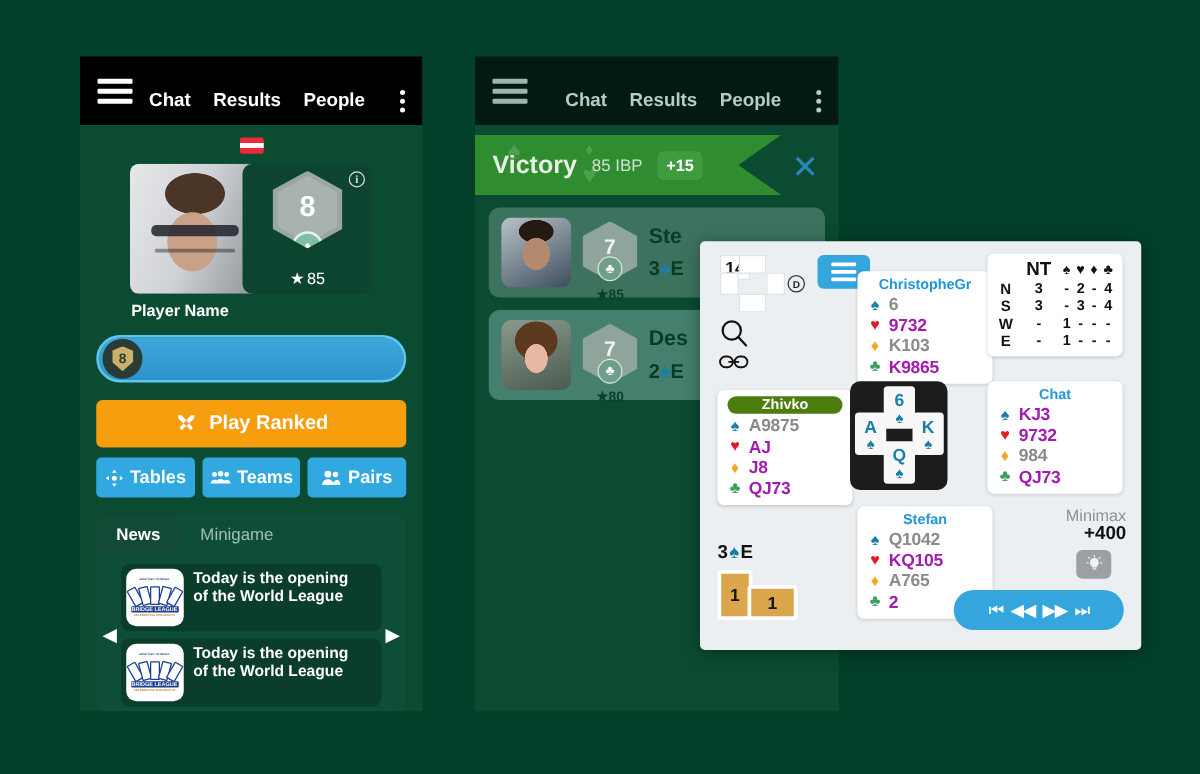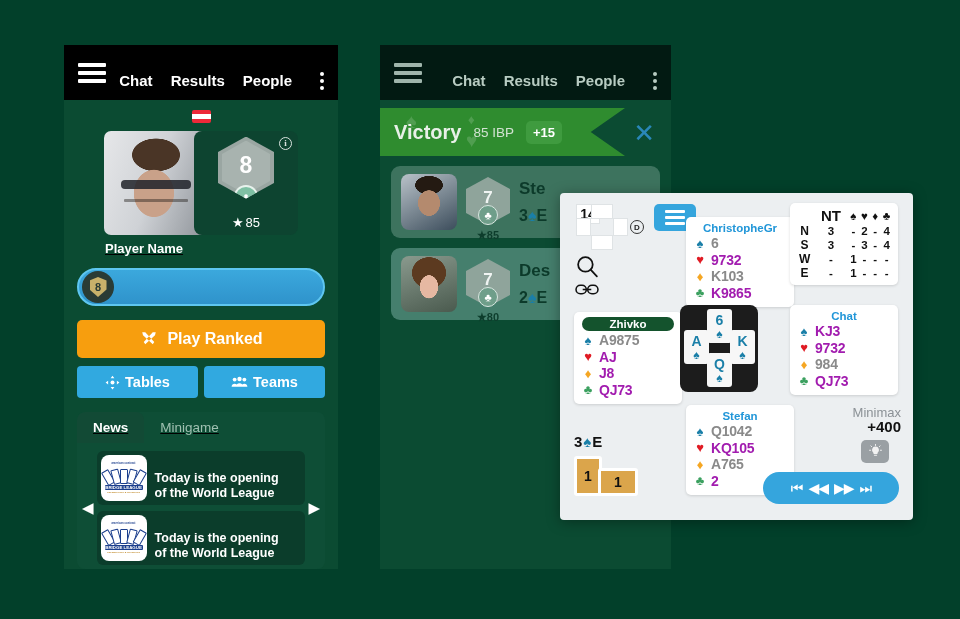--- a/index.html
+++ b/index.html
@@ -49,21 +49,21 @@
     padding: 10px 0 8px;
     display: flex; align-items: center; justify-content: center; gap: 8px;
   }
   .flag-at {
     width: 19px; height: 13px; border-radius: 2px; overflow: hidden;
     display: inline-block; position: relative; flex: none;
     background: linear-gradient(to bottom, #ed2939 0 33.3%, #ffffff 33.3% 66.6%, #ed2939 66.6% 100%);
   }
 
   .profile-row { display: flex; gap: 10px; justify-content: center; padding: 0 14px; }
-  .avatar-box { width: 80px; text-decoration: underline; }
+  .avatar-box { width: 80px; }
   .avatar-img {
     width: 104px; height: 104px; border-radius: 7px;
     background:
       radial-gradient(ellipse 34px 40px at 48% 60%, #c9a189 0 58%, rgba(201,161,137,0) 60%),
       radial-gradient(ellipse 38px 26px at 50% 23%, #4a3526 0 62%, rgba(74,53,38,0) 64%),
       linear-gradient(110deg, #e6e7e9 0%, #cfd2d6 48%, #8d9298 100%);
     position: relative; overflow: hidden;
   }
   .avatar-img::after {
     content: ""; position: absolute; left: 16%; top: 47%;
@@ -134,27 +134,27 @@
   }
   .btn-row { display: flex; gap: 6px; margin: 8px 13px 0; }
   .btn-small {
     flex: 1; height: 32px; border-radius: 4px; background: #31a9e0;
     color: #ffffff; font-size: 14.5px; font-weight: bold;
     display: flex; align-items: center; justify-content: center; gap: 5px; cursor: pointer;
   }
 
   
   .news-card { margin: 14px 13px 0; background: #0e4e36; border-radius: 8px; overflow: hidden; }
-  .news-tabs { display: flex; text-decoration: underline; }
+  .news-tabs { display: flex; }
   .news-tab { padding: 8px 16px; font-size: 13.5px; color: #9fc0b1; cursor: pointer; }
   .news-tab.active { background: #124a35; color: #ffffff; font-weight: bold; border-radius: 8px 8px 0 0; }
   .news-body { display: flex; align-items: center; padding: 4px 2px 0; }
   .arrow { color: #ffffff; font-size: 15px; padding: 0 3px; cursor: pointer; flex: none; }
   .news-items { flex: 1; display: flex; flex-direction: column; gap: 6px; padding: 4px 0; }
-  .news-item { display: flex; align-items: flex-end; gap: 8px; background: #0b3d2b; border-radius: 6px; padding: 4px 8px 4px 4px; cursor: pointer; }
+  .news-item { display: flex; align-items: flex-start; gap: 8px; background: #0b3d2b; border-radius: 6px; padding: 4px 8px 4px 4px; cursor: pointer; }
   .news-thumb {
     width: 46px; height: 46px; border-radius: 8px; background: #ffffff; flex: none;
     display: flex; flex-direction: column; align-items: center; justify-content: center; gap: 1px;
     padding: 3px; overflow: hidden;
   }
   .nt-top { font-size: 2.6px; color: #1b3e8c; font-weight: bold; letter-spacing: .1px; }
   .nt-cards { width: 36px; height: 18px; position: relative; }
   .nt-cards i {
     position: absolute; bottom: 0; width: 8px; height: 15px;
     background: #fff; border: .7px solid #1b3e8c; border-radius: 1px;
@@ -241,21 +241,21 @@
 
   .hand {
     position: absolute; background: #ffffff; border-radius: 5px;
     padding: 5px 8px 6px; box-shadow: 0 1px 3px rgba(0,0,0,.14);
   }
   #hand-north { left: 126px; top: 24px;  width: 108px; }
   #hand-west  { left: 14px;  top: 119px; width: 108px; }
   #hand-east  { left: 230px; top: 112px; width: 108px; }
   #hand-south { left: 126px; top: 212px; width: 108px; }
   .hand-name { text-align: center; font-size: 11.5px; font-weight: bold; color: #2196d8; margin-bottom: 1px; white-space: nowrap; }
-  .hand-name.hl { background: #14532d; color: #ffffff; border-radius: 9px; padding: 1px 6px; display: block; }
+  .hand-name.hl { background: #4d7c0f; color: #ffffff; border-radius: 9px; padding: 1px 6px; display: block; }
   .suit-line { display: flex; align-items: center; gap: 5px; line-height: 1.18; }
   .suit-sym { font-size: 13px; width: 12px; flex: none; text-align: center; }
   .suit-cards { font-size: 14px; font-weight: bold; color: #a21caf; letter-spacing: -.2px; }
   .suit-cards.muted { color: #8a8a8a; font-weight: bold; }
   .s-spade { color: #1a7fa8; }
   .s-heart { color: #e01b24; }
   .s-diamond { color: #f5a623; }
   .s-club { color: #3ba05f; }
 
   
@@ -383,20 +383,28 @@
       <span>Tables</span>
     </div>
     <div class="btn-small">
       <svg width="17" height="14" viewBox="0 0 28 20">
         <circle cx="6" cy="6" r="3.2" fill="#fff"></circle>
           <circle cx="14" cy="5" r="3.6" fill="#fff"></circle>
           <circle cx="22" cy="6" r="3.2" fill="#fff"></circle>
         <path d="M1 18c0-3 2.3-5 5-5s5 2 5 5z M8 18c0-3.4 2.7-6 6-6s6 2.6 6 6z M17 18c0-3 2.3-5 5-5s5 2 5 5z" fill="#fff"></path>
       </svg>
       <span>Teams</span>
+    </div>
+    <div class="btn-small">
+      <svg width="16" height="14" viewBox="0 0 24 20">
+        <circle cx="8" cy="6" r="4" fill="#fff"></circle>
+          <circle cx="17" cy="6.5" r="3.3" fill="#fff"></circle>
+        <path d="M1 19c0-4 3.1-7 7-7s7 3 7 7z M14 19c0-3.4 2.2-6 5-6s4 2.4 4 6z" fill="#fff"></path>
+      </svg>
+      <span>Pairs</span>
     </div>
   </div>
 
   <div class="news-card">
     <div class="news-tabs">
       <div class="news-tab active">News</div>
       <div class="news-tab">Minigame</div>
     </div>
     <div class="news-body">
       <div class="arrow">◀</div>

